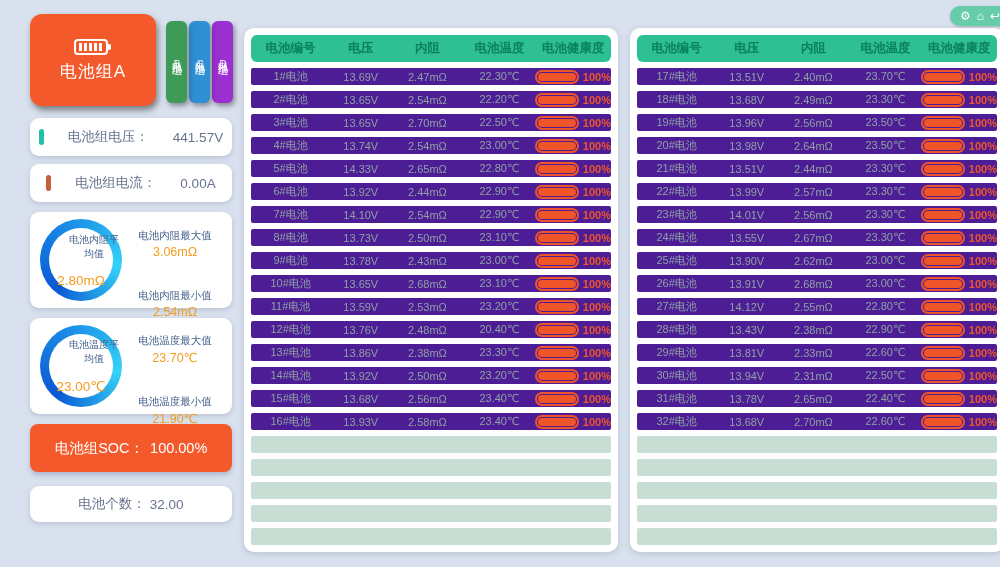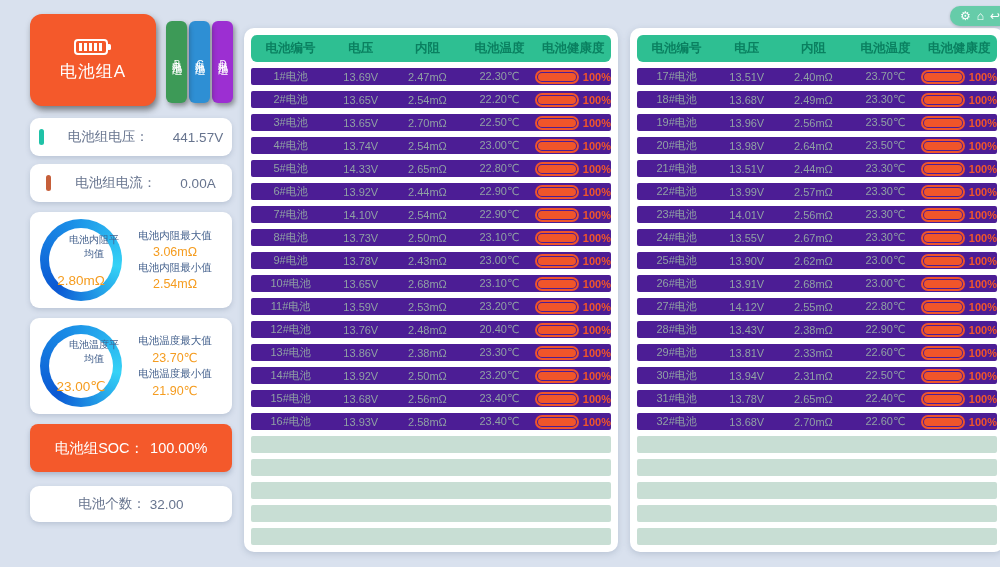--- a/index.html
+++ b/index.html
@@ -35,21 +35,21 @@
   .pill-ico{width:5px;height:16px;border-radius:3px;}
   .gauge-panel{height:96px;margin-bottom:10px;display:flex;align-items:center;padding:0 4px 0 10px;box-sizing:border-box;}
   .donut{position:relative;width:82px;height:82px;border-radius:50%;flex:0 0 82px;
     background:conic-gradient(from 220deg,#0b58d3,#1a8ce6,#35d2f6,#0b58d3);
     display:flex;align-items:center;justify-content:center;}
   .donut::before{content:"";position:absolute;inset:9px;background:#fff;border-radius:50%;}
   .donut-in{position:relative;z-index:1;text-align:center;}
   .donut-in .dlabel{font-size:10px;color:#44618d;display:block;margin-left:26px;}
   .donut-in .dvalue{font-size:13.5px;color:#f59c1f;display:block;margin-top:12px;}
   .gauge-side{flex:1;text-align:center;display:flex;flex-direction:column;gap:2px;}
-  .gauge-side .slabel{font-size:10.5px;color:#44618d;}
+  .gauge-side .slabel{font-size:10.5px;color:#44618d;margin-top:28px;}
   .gauge-side .svalue{font-size:12.5px;color:#f59c1f;}
   .banner{height:48px;margin-bottom:14px;border-radius:8px;display:flex;align-items:center;justify-content:center;gap:6px;
     background:#f4592b;color:#fff;font-size:14.5px;box-shadow:0 3px 5px rgba(90,110,140,.35);}
   .count-card{height:36px;display:flex;align-items:center;justify-content:center;gap:4px;
     font-size:13.5px;color:#67748e;}
   
   .main{position:absolute;left:244px;top:28px;display:flex;gap:12px;}
   .tableBox{width:374px;height:524px;background:#fff;border-radius:10px;
     box-shadow:0 2px 6px rgba(90,110,140,.25);padding:7px;box-sizing:border-box;overflow:hidden;}
   .thead{height:27px;background:#2ebf92;border-radius:6px;display:grid;

